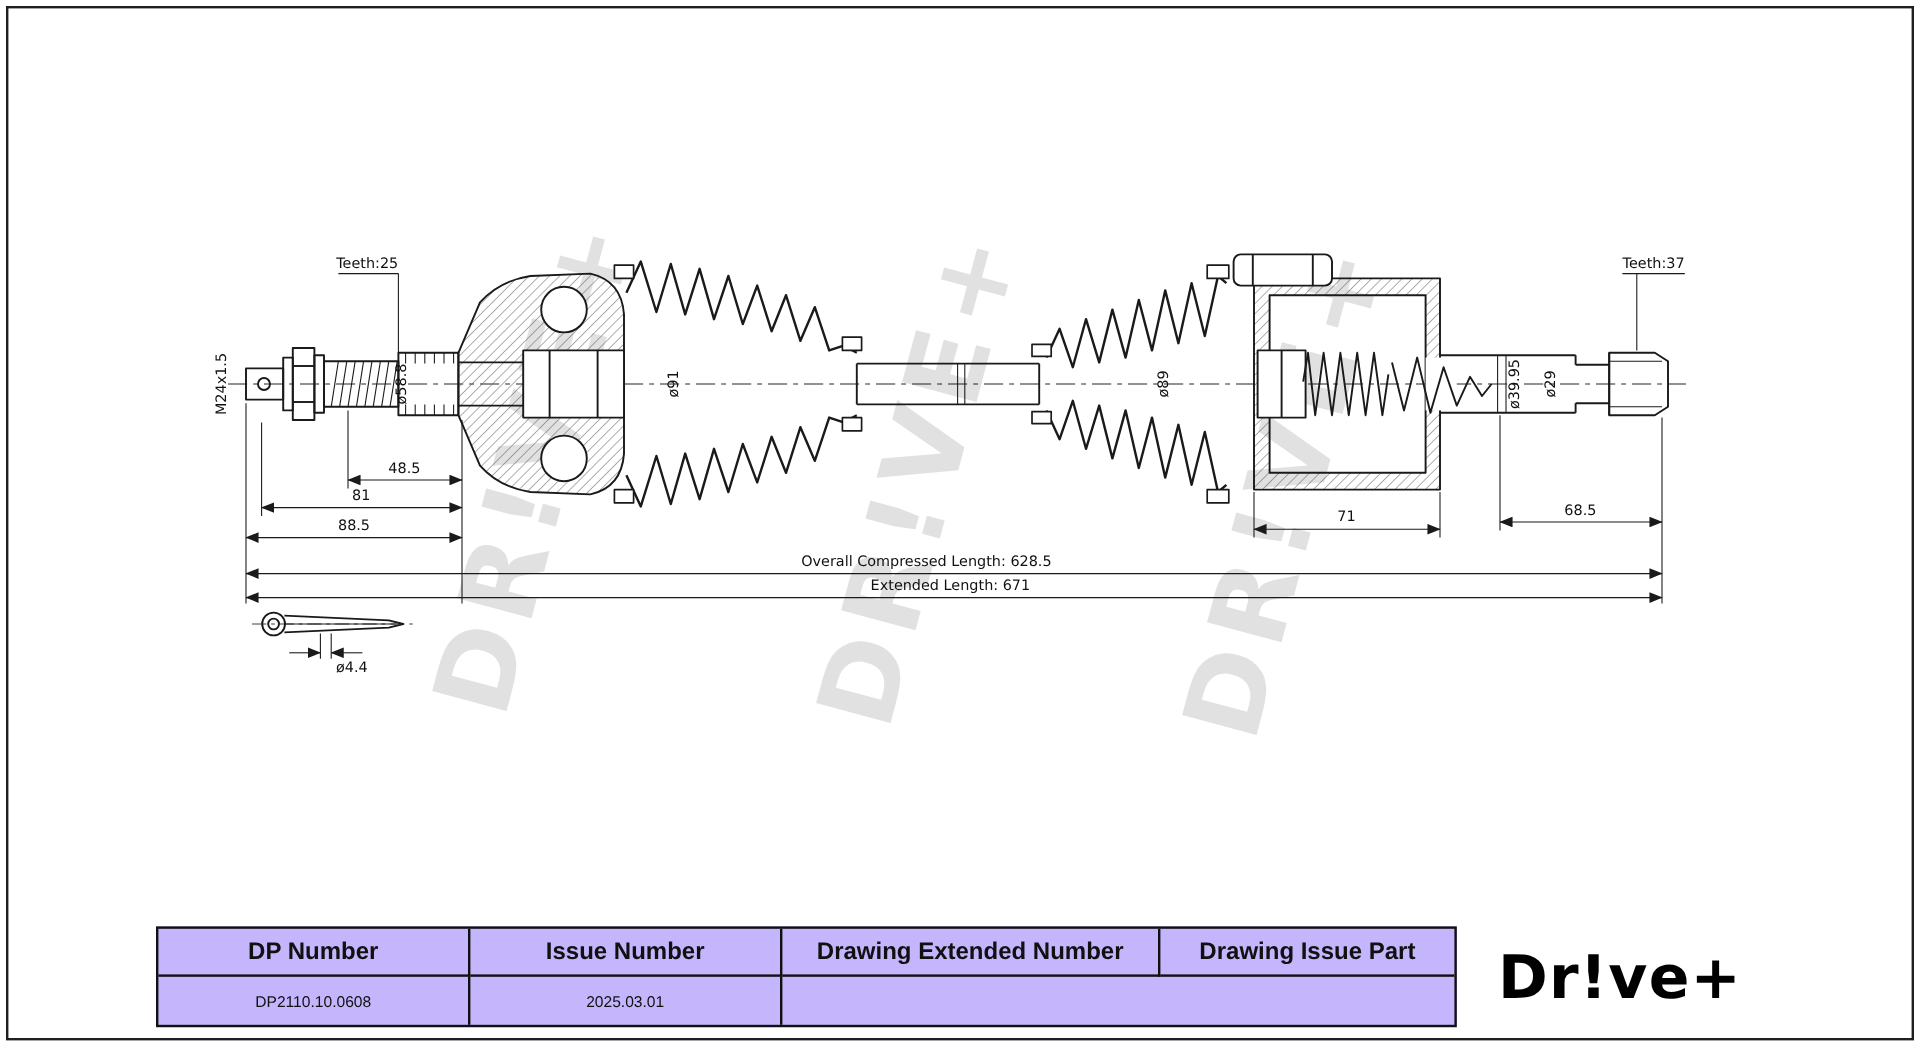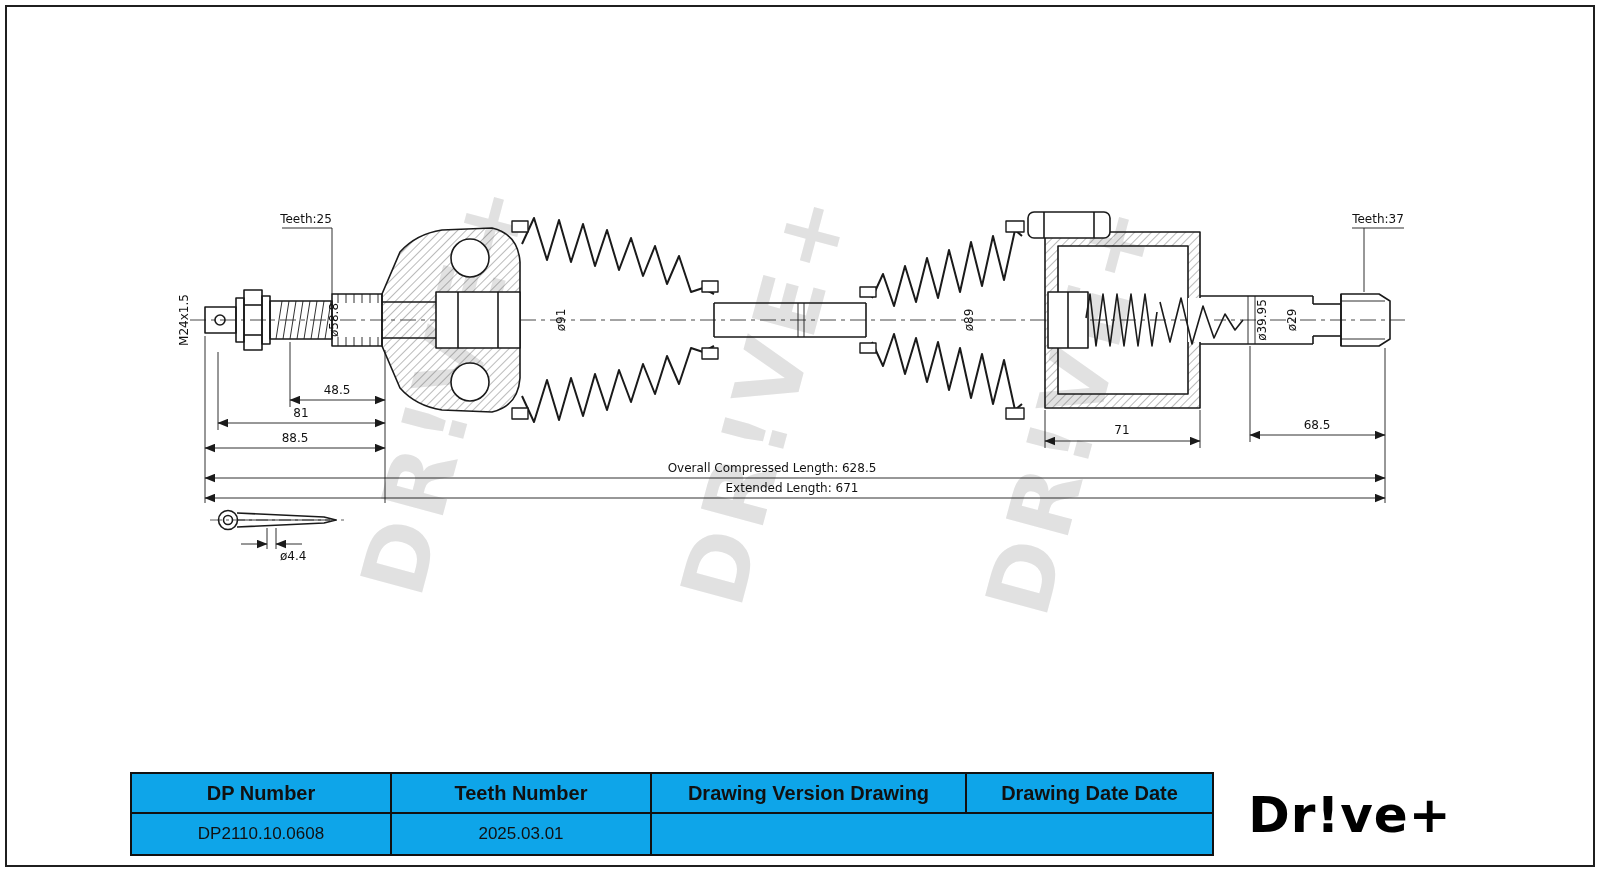--- a/index.html
+++ b/index.html
@@ -8,23 +8,23 @@
   .page-frame{position:absolute;inset:5px;border:2px solid #1f1f1f;pointer-events:none;}
   svg.drawing{position:absolute;left:0;top:0;}
 
   .wm-text{font-family:"DejaVu Sans",sans-serif;font-weight:bold;font-size:88px;
     letter-spacing:7px;fill:#c9c9c9;opacity:.55;text-anchor:middle;}
   .lbl{font-family:"DejaVu Sans",sans-serif;font-size:12px;fill:#111;}
   .lbl-mid{text-anchor:middle;}
 
   .title-block{position:absolute;left:130px;top:772px;width:1080px;
     border:2px solid #111;display:grid;grid-template-columns:260px 260px 315px 245px;
-    grid-auto-rows:40px;background:#0ea5e9;}
+    grid-auto-rows:40px;background:#c4b5fd;}
   .tb-cell{display:flex;align-items:center;justify-content:center;
-    border-right:2px solid #111;border-bottom:2px solid #111;font-size:17px;}
+    border-right:2px solid #111;border-bottom:2px solid #111;font-size:13px;}
   .tb-cell:nth-child(4n){border-right:none;}
   .tb-cell:nth-child(n+5){border-bottom:none;}
   .tb-head{font-weight:bold;font-size:20px;}
 
   .brand-logo{position:absolute;left:1225px;top:784px;width:250px;height:62px;
     display:flex;align-items:center;justify-content:center;
     font-family:"DejaVu Sans",sans-serif;font-weight:bold;font-size:50px;
     letter-spacing:1px;color:#000;}
 </style>
 </head>
@@ -210,21 +210,21 @@
       <text class="lbl lbl-mid" x="1122" y="434">71</text>
       <text class="lbl lbl-mid" x="1317" y="429">68.5</text>
       <text class="lbl lbl-mid" x="772" y="472">Overall Compressed Length: 628.5</text>
       <text class="lbl lbl-mid" x="792" y="492">Extended Length: 671</text>
       <text class="lbl" x="280" y="560">ø4.4</text>
     </g>
   </svg>
 
   <div class="title-block">
     <div class="tb-cell tb-head">DP Number</div>
-    <div class="tb-cell tb-head">Teeth Number</div>
-    <div class="tb-cell tb-head">Drawing Version Drawing</div>
-    <div class="tb-cell tb-head">Drawing Date Date</div>
+    <div class="tb-cell tb-head">Issue Number</div>
+    <div class="tb-cell tb-head">Drawing Extended Number</div>
+    <div class="tb-cell tb-head">Drawing Issue Part</div>
     <div class="tb-cell">DP2110.10.0608</div>
     <div class="tb-cell">2025.03.01</div>
   </div>
 
   <div class="brand-logo">Dr!ve+</div>
 </div>
 
 </body></html>

